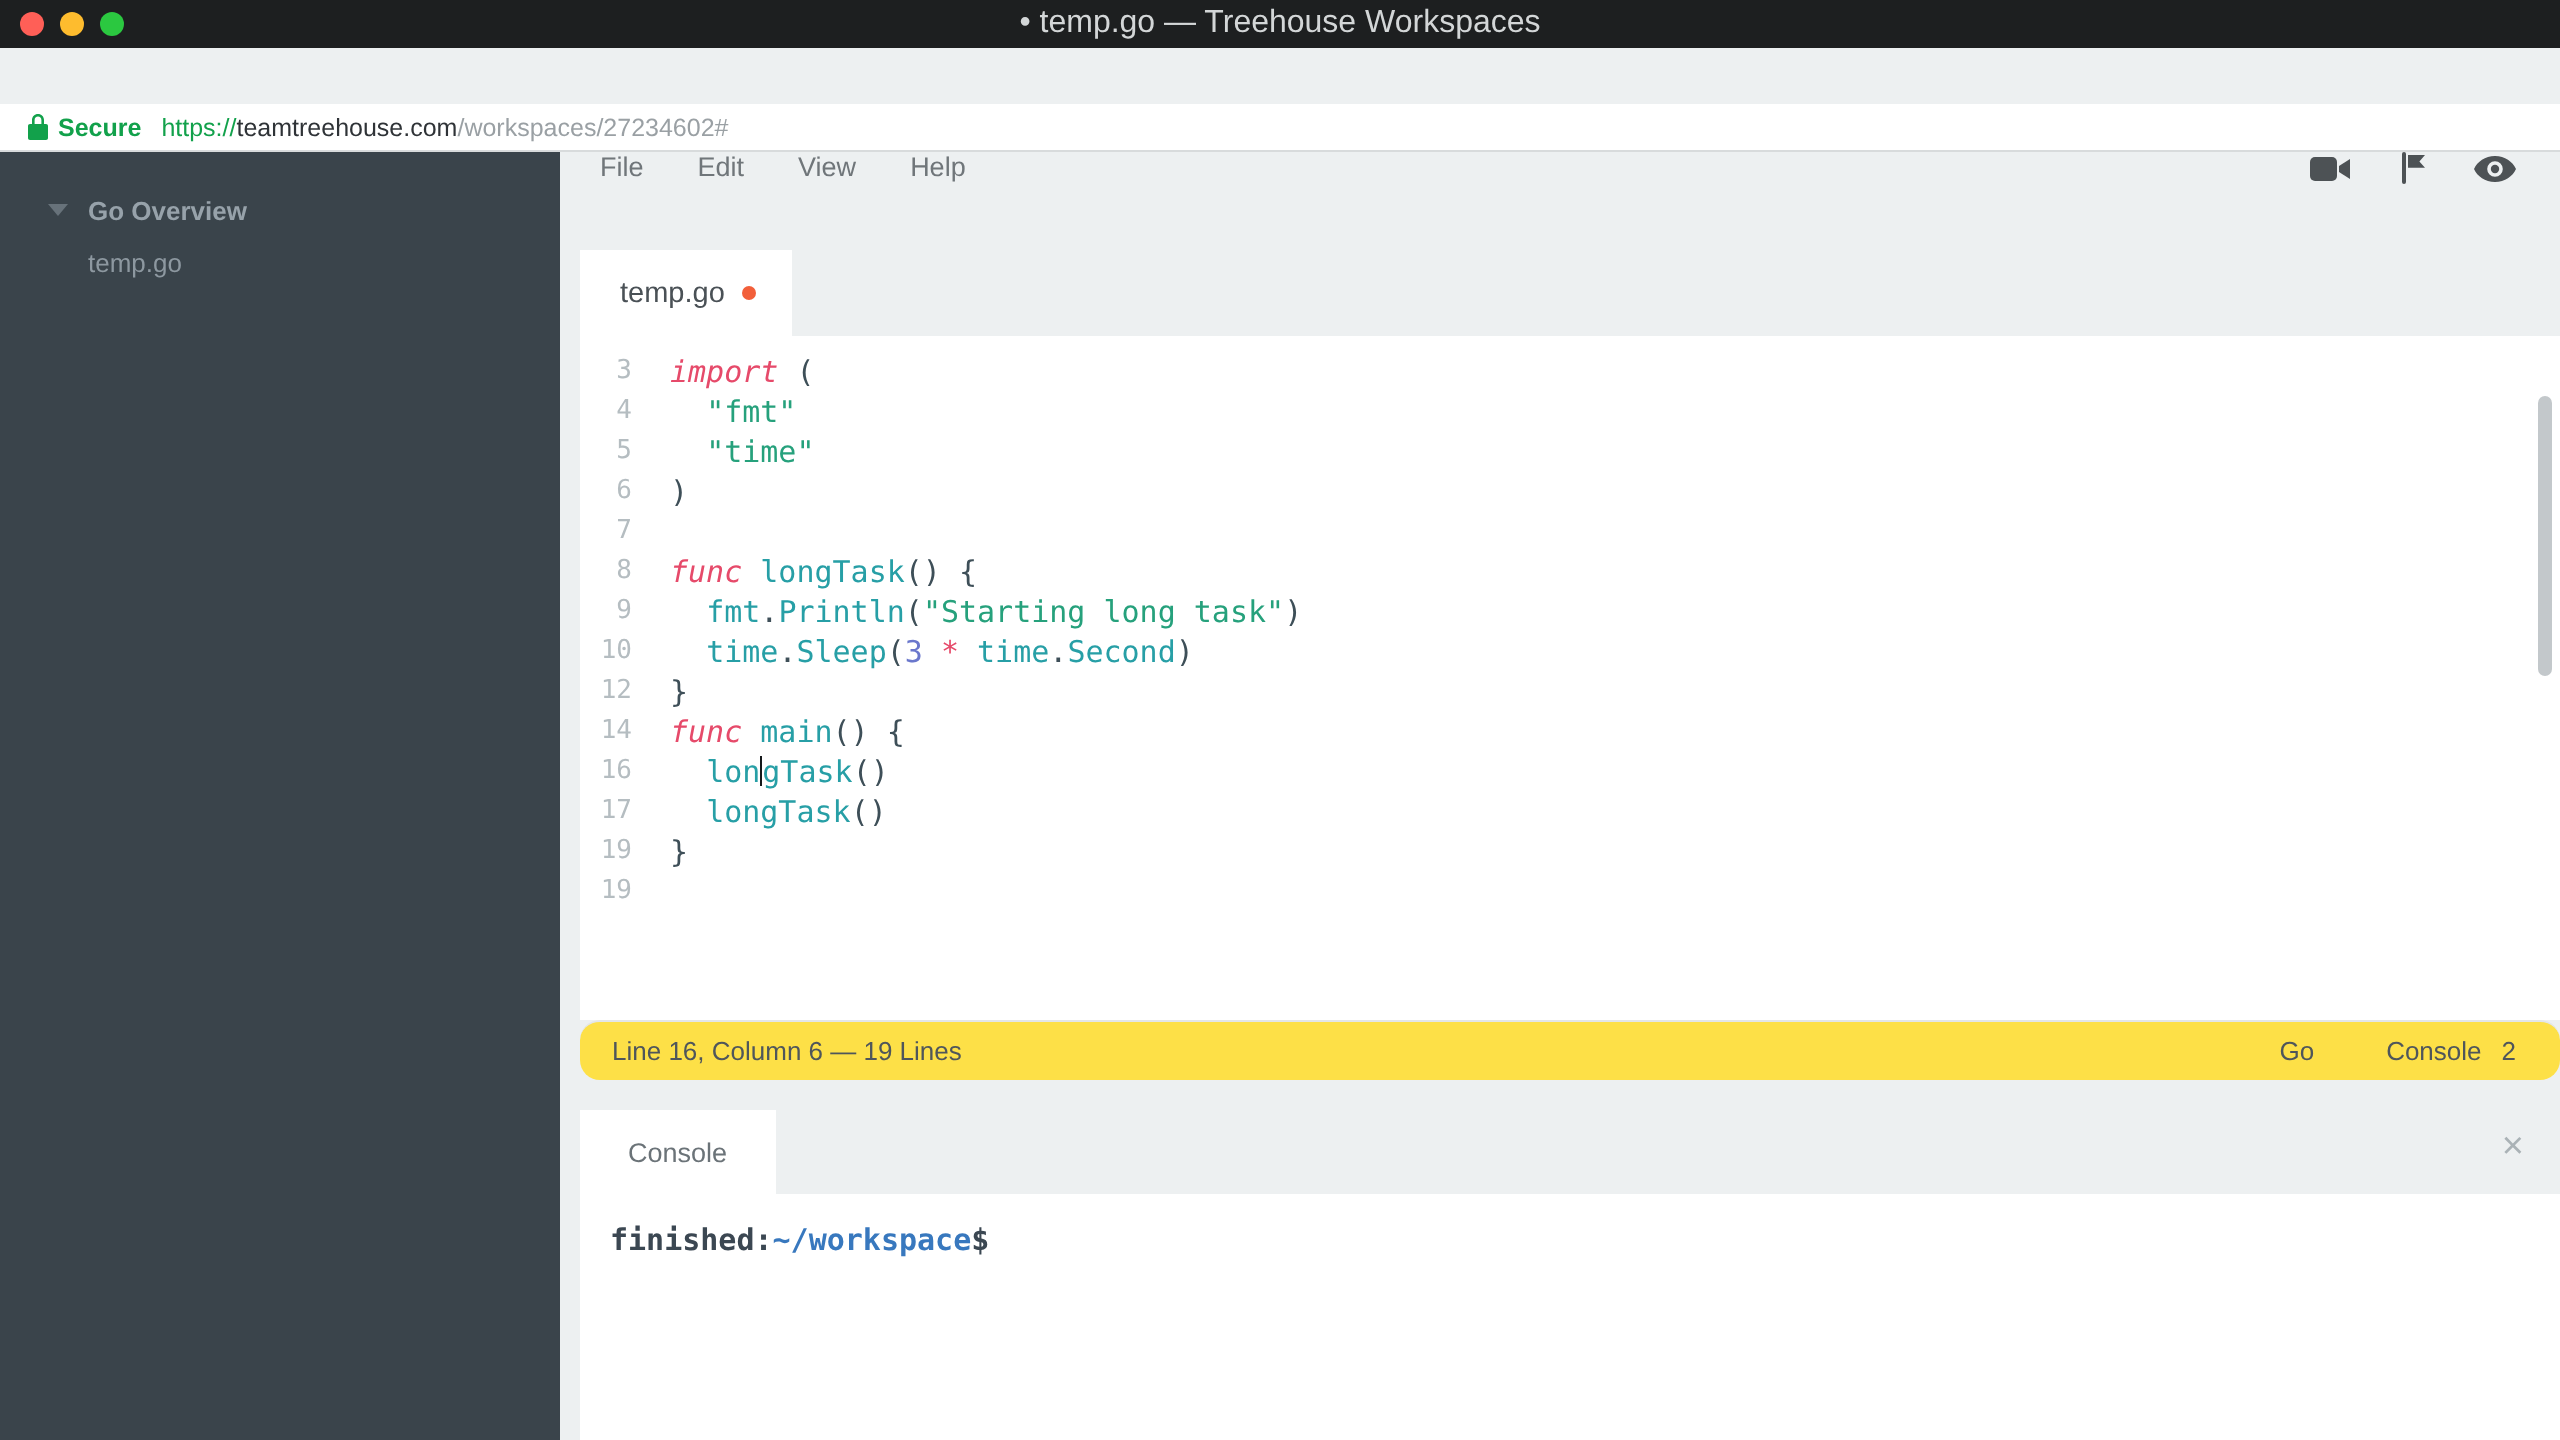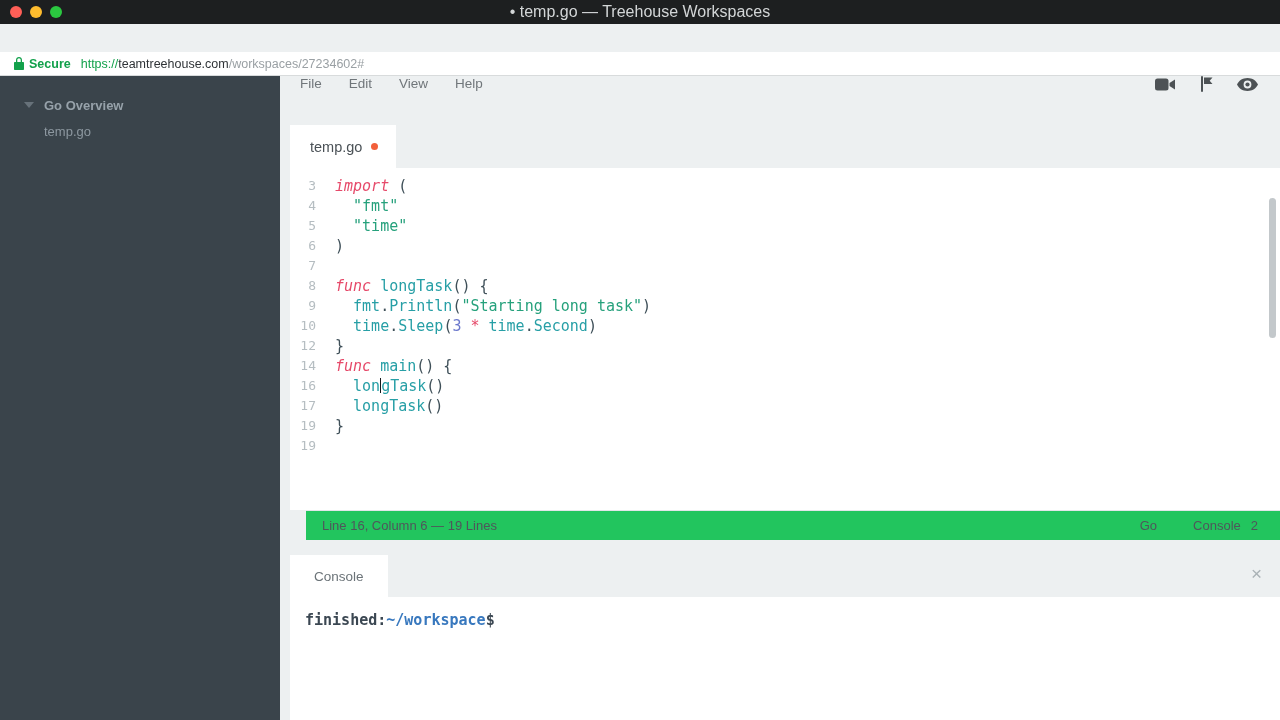--- a/index.html
+++ b/index.html
@@ -56,21 +56,21 @@
   .tk-kw { color:var(--kw,#e64a6a);font-style:italic; }
   .tk-fn { color:var(--fn,#279fa6); }
   .tk-str { color:var(--str,#26a17c); }
   .tk-num { color:var(--num,#6a77cc); }
   .tk-op { color:var(--op,#e64a6a); }
   .tk-pl { color:var(--code,#3e4f58); }
   .caret { display:inline-block; width:0; border-left:1.5px solid #15191b; height:15px; vertical-align:-2px; }
   .scroll-thumb { position:absolute; right:4px; top:30px; width:7px; height:140px; border-radius:4px; background:#c3c8cb; }
 
   
-  .statusbar { height:30px; background:#22c55e; border-top:1px solid #e3e6e8; margin-left:26px; display:flex; align-items:center; padding:0 22px 0 16px; font-size:13px; color:#4f565b; }
+  .statusbar { height:30px; background:#fde047; border-top:1px solid #e3e6e8; margin-left:10px; display:flex; align-items:center; padding:0 22px 0 16px; font-size:13px; color:#4f565b;border-radius:10px; }
   .status-right { margin-left:auto; display:flex; align-items:center; gap:36px; }
   .indent span + span { margin-left:10px; }
 
   
   .console-wrap { flex:1; margin:15px 0 8px 10px; display:flex; flex-direction:column; min-height:0; }
   .console-tabs { height:42px; display:flex; align-items:stretch; position:relative; }
   .console-tab { background:#ffffff; display:flex; align-items:center; padding:0 24px; font-size:13.5px; color:#6b7378; }
   .console-close { position:absolute; right:18px; top:9px; background:none; border:none; font-size:19px; color:#aab2b6; cursor:pointer; line-height:1; font-family:inherit; }
   .console-body { flex:1; background:#ffffff; padding:14px 0 0 15px; font-family:"DejaVu Sans Mono", monospace; font-size:15px; font-weight:700; }
   .prompt-user { color:#3b4752; }

